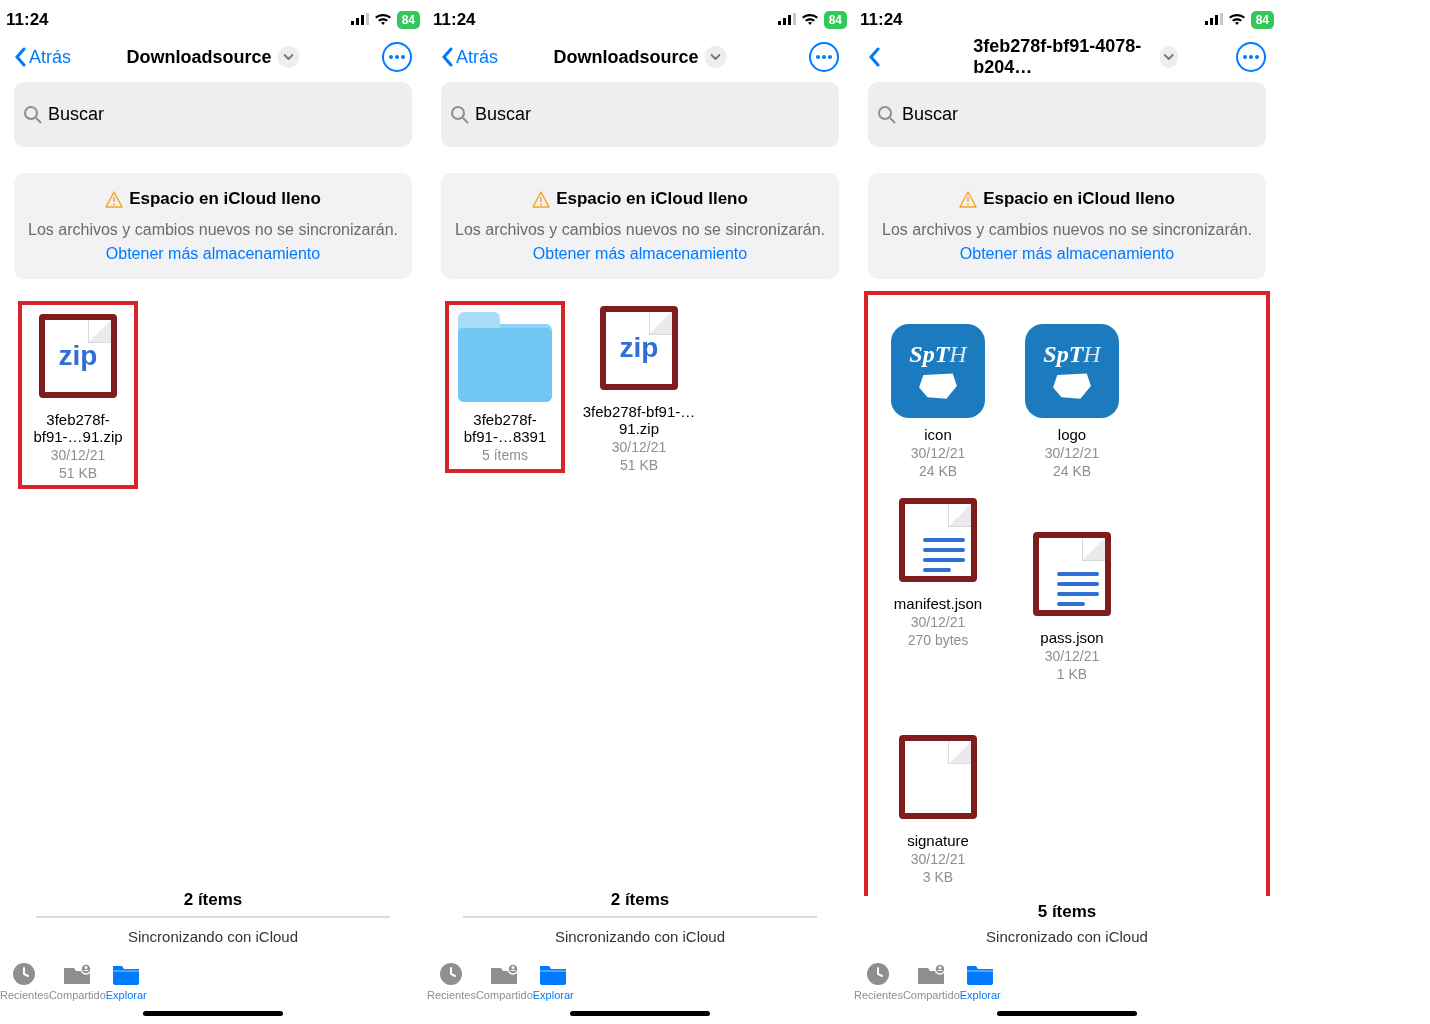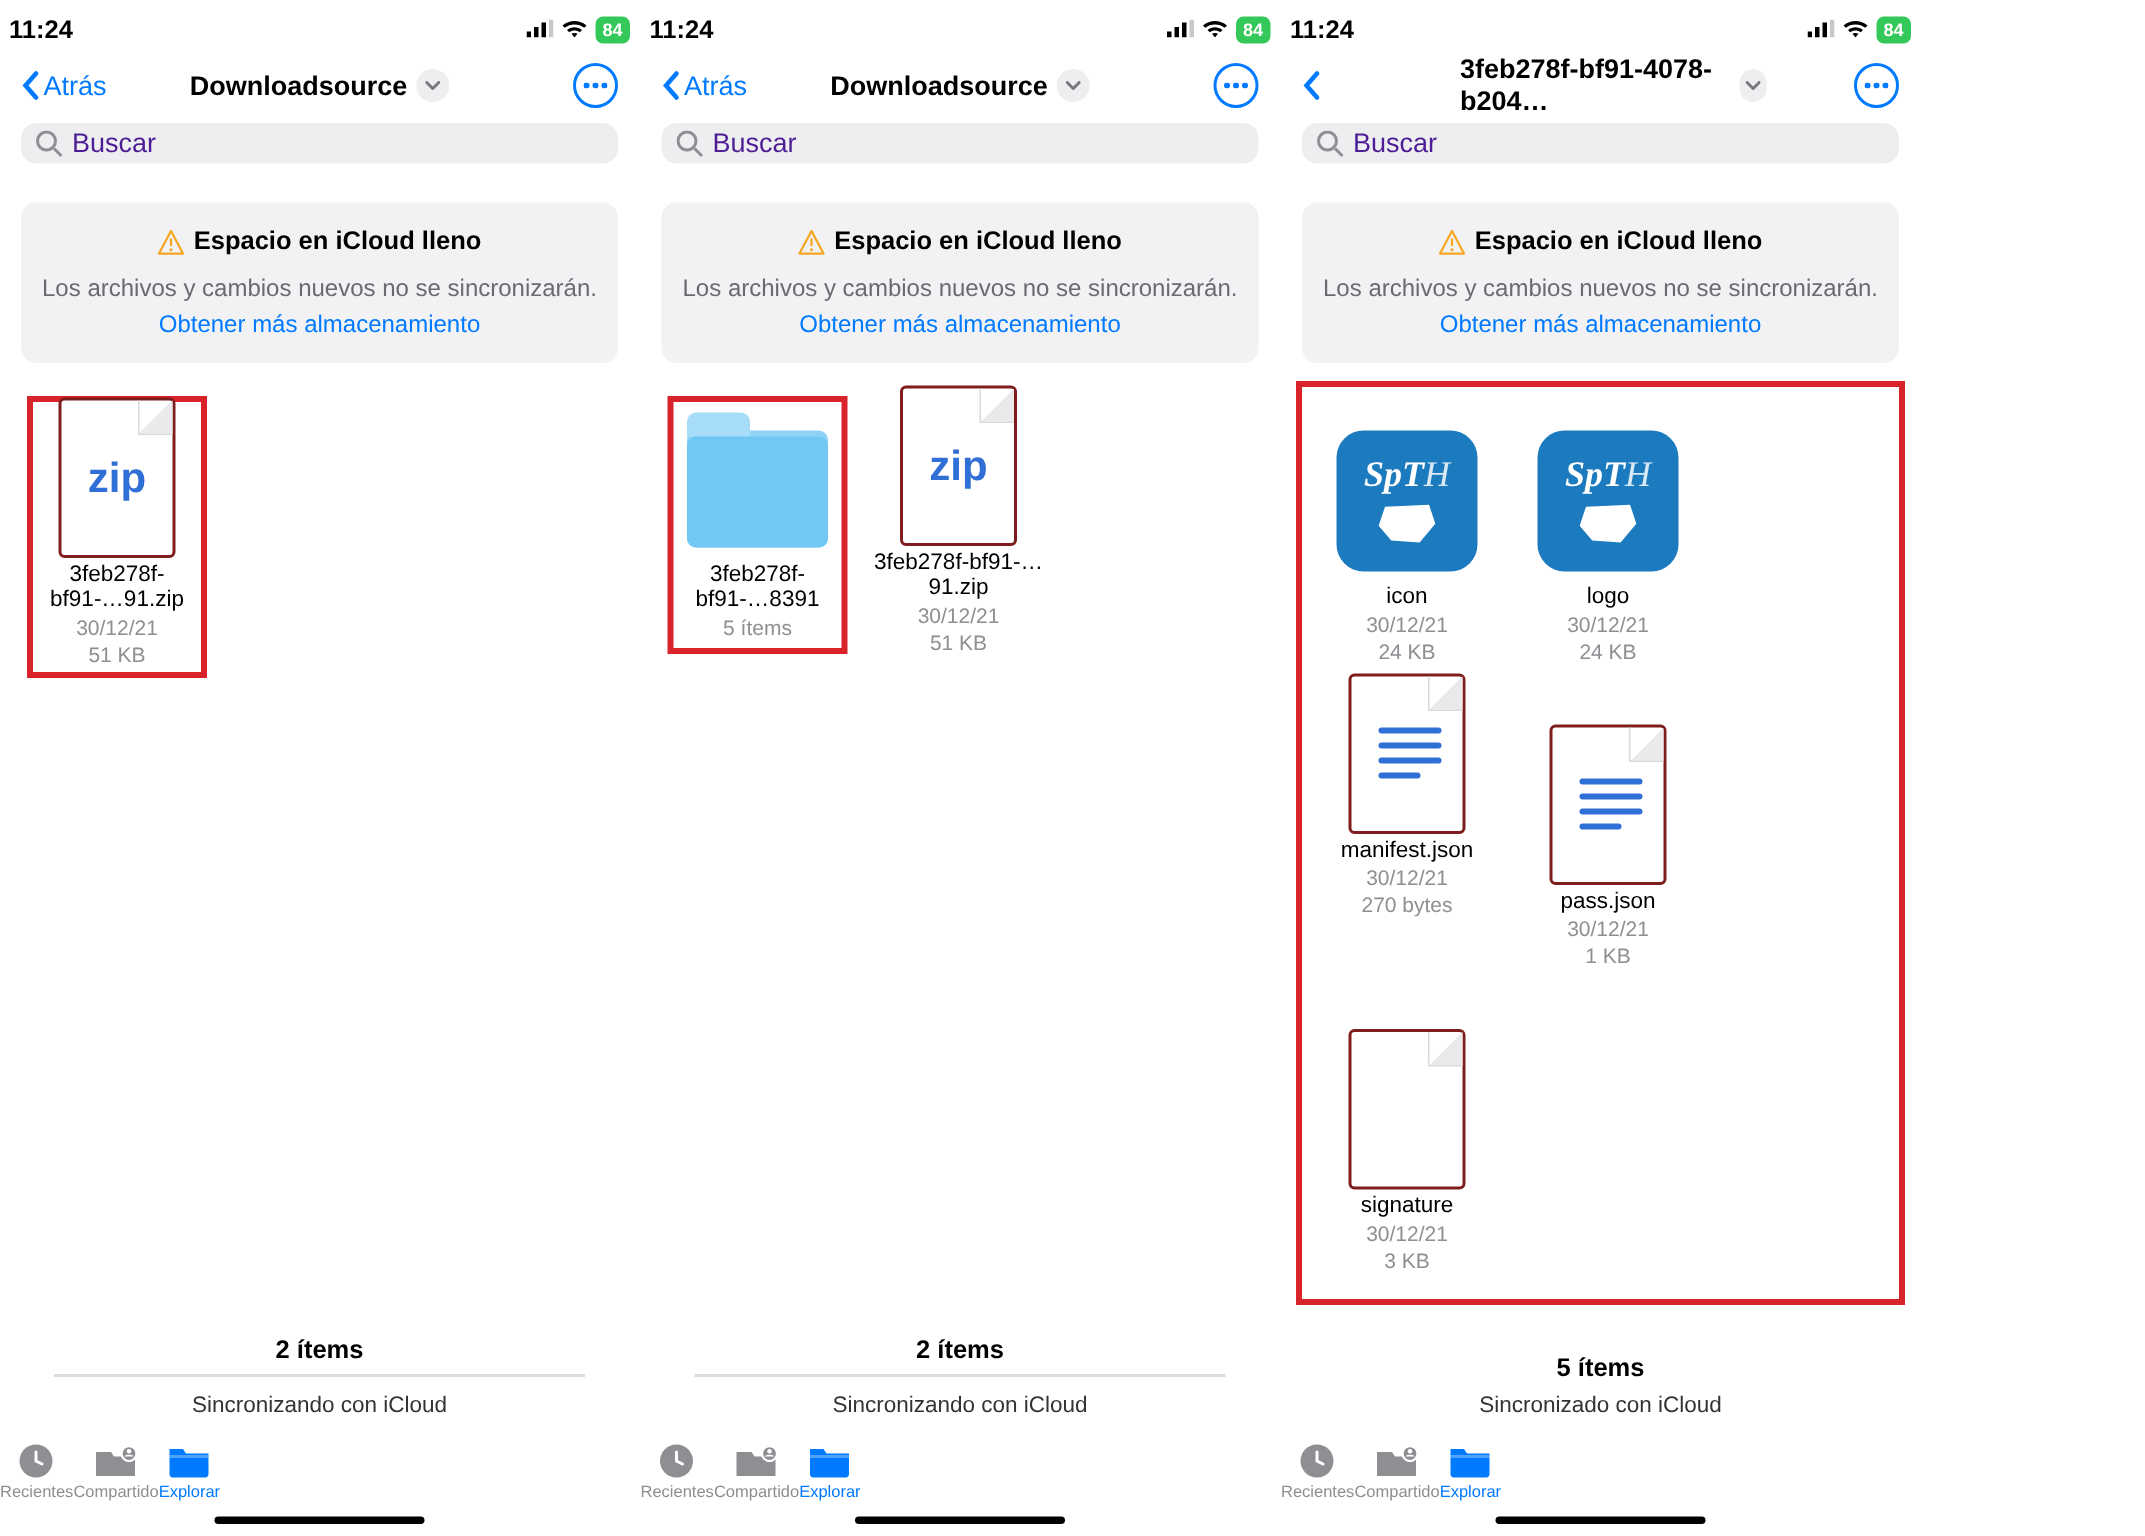--- a/index.html
+++ b/index.html
@@ -47,22 +47,22 @@
       display: flex; align-items: center; gap: 6px;
       font-size: 18px; font-weight: 700;
     }
     .nav-more {
       margin-left: auto; width: 30px; height: 30px; border: 2px solid #007aff;
       border-radius: 50%; display: flex; align-items: center; justify-content: center;
       color: #007aff;
     }
     .search-bar {
       margin: 0 14px 10px; background: #eeeef0; border-radius: 10px;
-      display: flex; align-items: center; padding: 3px 10px; gap: 6px;
-      color: #4c1d95; font-size: 18px;
+      display: flex; align-items: center; padding: 22px 10px; gap: 6px;
+      color: #000000; font-size: 18px;
     }
     .alert-box {
       margin: 16px 14px 12px; background: #f2f2f4; border-radius: 10px;
       padding: 16px 12px; text-align: center;
     }
     .alert-title {
       font-weight: 600; font-size: 17px; color: #000; display: inline-flex;
       align-items: flex-end; gap: 6px;
     }
     .alert-msg { color: #6b6b6f; font-size: 16px; margin-top: 6px; line-height: 1.35; }
@@ -73,21 +73,21 @@
     }
     .file-item {
       width: 120px; display: flex; flex-direction: column; align-items: center;
       text-align: center;
     }
     .thumb {
       width: 94px; height: 94px; display: flex; align-items: center;
       justify-content: center; position: relative;
     }
     .file-doc {
-      width: 78px; height: 107px; background: #fff; border: 2px solid #7f1d1d;
+      width: 78px; height: 84px; background: #fff; border: 6px solid #7f1d1d;
       border-radius: 4px; position: relative; display: flex; align-items: center;
       justify-content: center; font-size: 28px; font-weight: 600; color: #2f6fd6;
     }
     .file-doc::after {
       content: ''; position: absolute; top: 0; right: 0; width: 22px; height: 22px;
       background: linear-gradient(135deg, transparent 50%, #eaeaec 50%);
       border-bottom: 1px solid #d9d9dc; border-left: 1px solid #d9d9dc;
     }
     .doc-lines {
       position: absolute; left: 18px; top: 34px; display: flex; flex-direction: column; gap: 6px;

